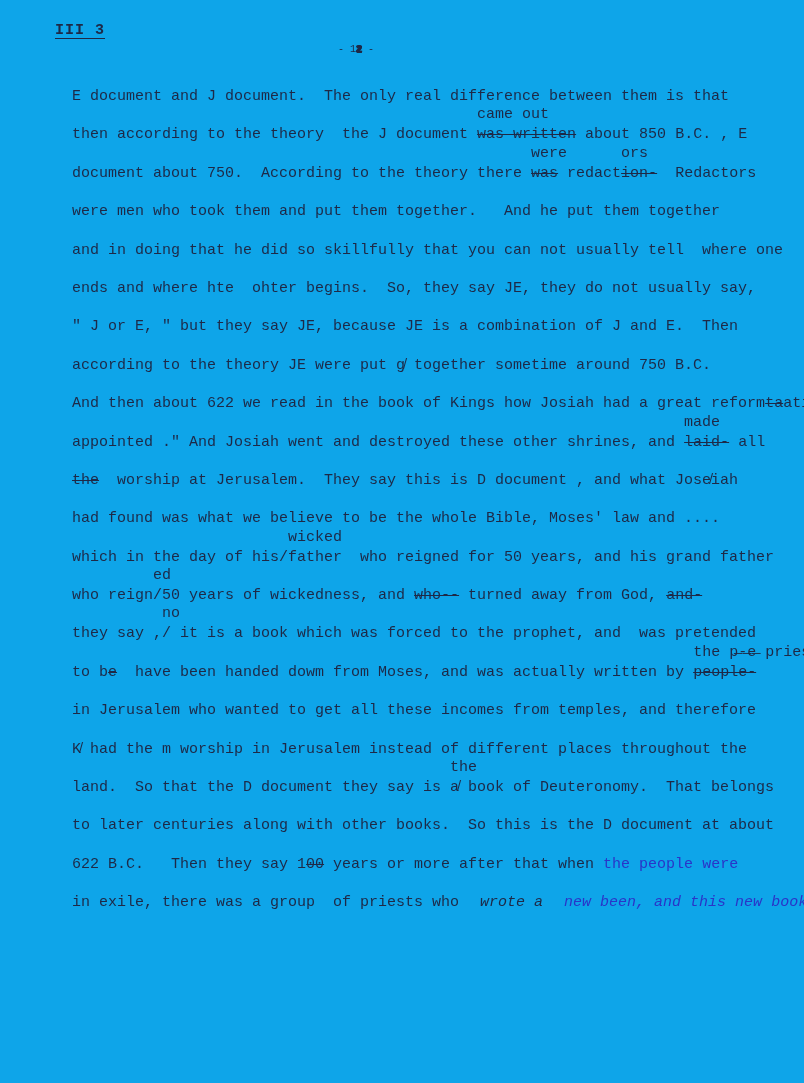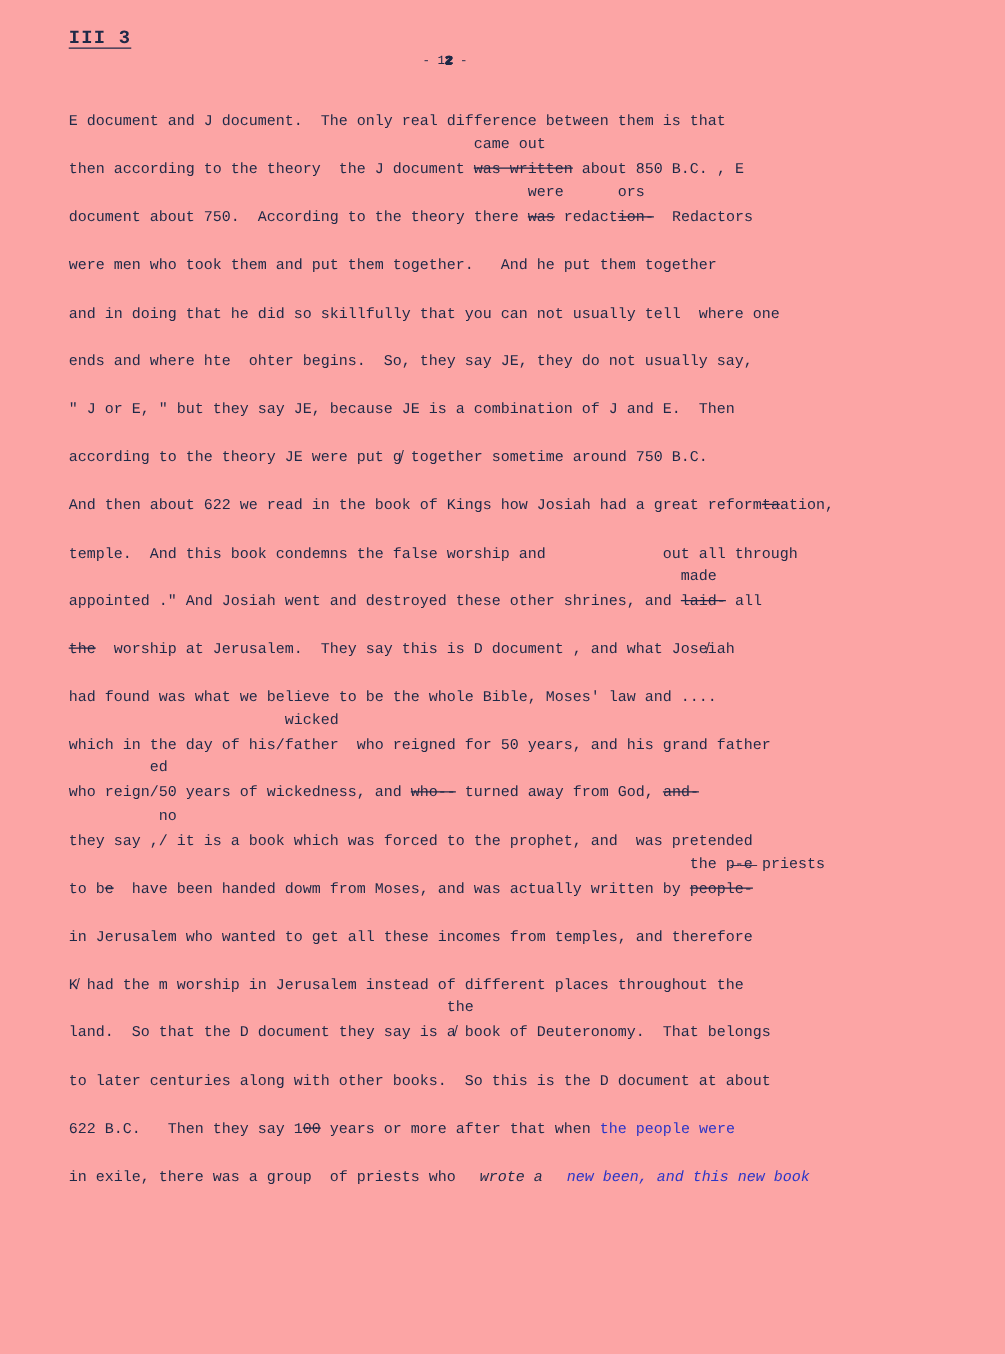--- a/index.html
+++ b/index.html
@@ -4,43 +4,44 @@
 <style>
   html,body{margin:0;padding:0;}
   body{
     width:804px;height:1083px;
     background:#ffffff;
     font-family:"Liberation Mono","DejaVu Sans Mono",monospace;
     color:var(--ink,#1e2947);
     overflow:hidden;
     position:relative;
   }
-  .sheet{position:absolute;inset:0;background:#fca5a5;}
+  .sheet{position:absolute;inset:0;background:#0ea5e9;}
   .header-left{
     position:absolute;left:55px;top:22px;
     font-size:15px;font-weight:bold;letter-spacing:1px;
     text-decoration:underline;text-underline-offset:4px;
     white-space:pre;
   }
   .page-number{
     position:absolute;left:338px;top:44px;
     font-size:10px;white-space:pre;
   }
   .overstrike{
     font-weight:bold;
     text-shadow:0.7px 0 currentColor,-0.7px 0 currentColor,0 0.7px currentColor,0.5px 0.5px currentColor;
   }
   .doc-body{
     position:absolute;left:55px;top:78px;right:10px;
   }
   .line{
     white-space:pre;
-    font-size:12px;
+    font-size:15px;
     line-height:38.4px;
     height:38.4px;
+    margin-left:17px;
   }
   .strike{text-decoration:line-through;text-decoration-thickness:1.4px;}
   .ins{
     display:inline-block;width:0;white-space:pre;
     transform:translateY(-20px);
     vertical-align:baseline;
   }
   .blue{color:var(--blue,#2a35c8);}
   .script{font-style:italic;padding-left:12px;}
   .txt{ }
@@ -56,21 +57,20 @@
   <div class="doc-body">
       <div class="line"><span class="txt">E document and J document.  The only real difference between them is that</span></div>
       <div class="line"><span class="txt">then according to the theory  the J document </span><span class="txt ins">came out</span><span class="txt strike">was written</span><span class="txt"> about 850 B.C. , E</span></div>
       <div class="line"><span class="txt">document about 750.  According to the theory there </span><span class="txt ins">were</span><span class="txt strike">was</span><span class="txt"> redact</span><span class="txt ins">ors</span><span class="txt strike">ion-</span><span class="txt">  Redactors</span></div>
       <div class="line"><span class="txt">were men who took them and put them together.   And he put them together</span></div>
       <div class="line"><span class="txt">and in doing that he did so skillfully that you can not usually tell  where one</span></div>
       <div class="line"><span class="txt">ends and where hte  ohter begins.  So, they say JE, they do not usually say,</span></div>
       <div class="line"><span class="txt">" J or E, " but they say JE, because JE is a combination of J and E.  Then</span></div>
       <div class="line"><span class="txt">according to the theory JE were put g̸ together sometime around 750 B.C.</span></div>
       <div class="line"><span class="txt">And then about 622 we read in the book of Kings how Josiah had a great reform</span><span class="txt strike">ta</span><span class="txt">ation,</span></div>
-      <div class="line"><span class="txt">temple.  And this book condemns the false worship and             out all through</span></div>
       <div class="line"><span class="txt">appointed ." And Josiah went and destroyed these other shrines, and </span><span class="txt ins">made</span><span class="txt strike">laid-</span><span class="txt"> all</span></div>
       <div class="line"><span class="txt strike">the</span><span class="txt">  worship at Jerusalem.  They say this is D document , and what Jose̸iah</span></div>
       <div class="line"><span class="txt">had found was what we believe to be the whole Bible, Moses' law and ....</span></div>
       <div class="line"><span class="txt">which in the day of his/</span><span class="txt ins">wicked</span><span class="txt">father  who reigned for 50 years, and his grand father</span></div>
       <div class="line"><span class="txt">who reign</span><span class="txt ins">ed</span><span class="txt">/50 years of wickedness, and </span><span class="txt strike">who--</span><span class="txt"> turned away from God, </span><span class="txt strike">and-</span></div>
       <div class="line"><span class="txt">they say ,</span><span class="txt ins">no</span><span class="txt">/ it is a book which was forced to the prophet, and  was pretended</span></div>
       <div class="line"><span class="txt">to b</span><span class="txt strike">e</span><span class="txt">  have been handed dowm from Moses, and was actually written by </span><span class="txt ins">the p̶-̶e̶ priests</span><span class="txt strike">people-</span></div>
       <div class="line"><span class="txt">in Jerusalem who wanted to get all these incomes from temples, and therefore</span></div>
       <div class="line"><span class="txt">K̸ had the m worship in Jerusalem instead of different places throughout the</span></div>
       <div class="line"><span class="txt">land.  So that the D document they say is </span><span class="txt ins">the</span><span class="txt">a̸ book of Deuteronomy.  That belongs</span></div>

